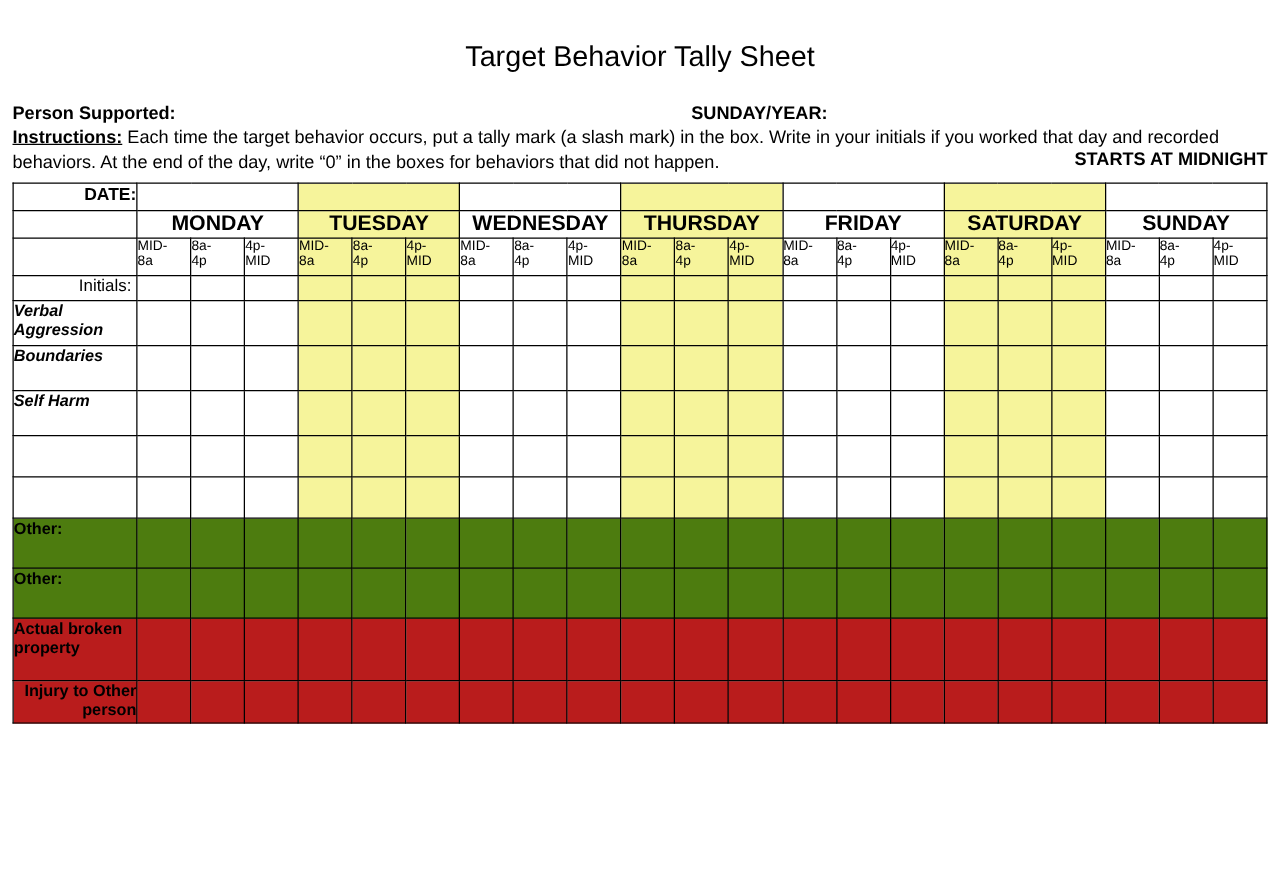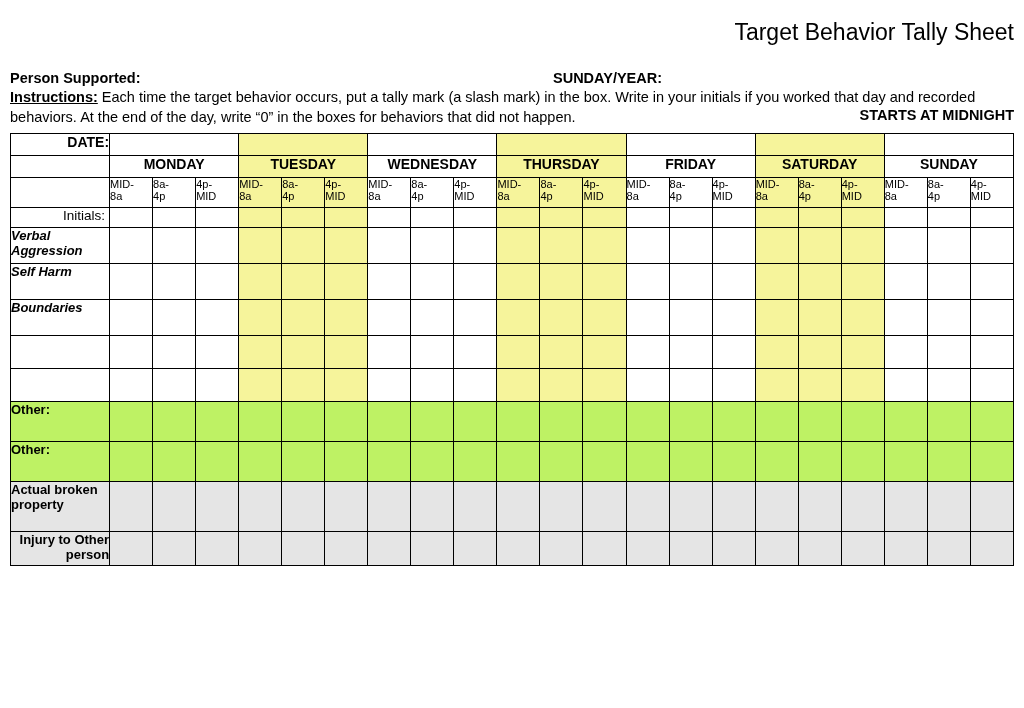--- a/index.html
+++ b/index.html
@@ -6,23 +6,23 @@
   body {
     margin: 0;
     padding: 18px 10px 0 10px;
     font-family: "Century Gothic", "Futura", "Trebuchet MS", Arial, sans-serif;
     font-size: 14.5px;
     color: #000;
     background: #fff;
     width: 1024px;
   }
   .title {
-    text-align: right;
+    text-align: center;
     font-size: 23px;
-    margin: 1px 0 24px 0;
+    margin: 14px 0 24px 0;
     font-weight: normal;
   }
   .meta-line {
     display: flex;
     margin: 0 0 2px 0;
     gap: 23px;
   }
   .meta-line .left { flex: 0 0 520px; font-weight: bold; }
   .meta-line .right { font-weight: bold; }
   .instr { margin: 0 0 2px 0; line-height: 1.35; }
@@ -50,21 +50,21 @@
     text-align: right;
     font-weight: bold;
     padding: 2px 4px 2px 2px;
     font-size: 14px;
     height: 22px;
     border-top: 1px solid #000;
   }
   .hdr-day {
     text-align: center;
     font-weight: bold;
-    font-size: 14px;
+    font-size: 17px;
     padding: 2px 0;
     height: 22px;
   }
   .hdr-shift {
     font-size: 11px;
     line-height: 12px;
     padding: 2px 2px;
     height: 30px;
     font-weight: normal;
     text-align: left;
@@ -80,22 +80,22 @@
   .rowlabel.bold-italic { font-weight: bold; font-style: italic; }
   .rowlabel.right { text-align: right; font-weight: normal; font-size: 13.5px; padding-right: 4px;}
   tr.h-initials td, tr.h-initials th { height: 20px; }
   tr.h-beh td { height: 36px; }
   tr.h-blank td { height: 33px; }
   tr.h-other td { height: 40px; }
   tr.h-green1 td { height: 50px; }
   tr.h-green2 td { height: 34px; text-align: right; }
 
   .yellow { background: #f6f49b; }
-  .orange { background: #bef264; }
-  .green  { background: #e5e5e5; }
+  .orange { background: #4d7c0f; }
+  .green  { background: #b91c1c; }
 
   
   tr.date-row th, tr.date-row td { border-top: 1px solid #000; }
   
   table.sheet { border: 0; }
   
 
 </style>
 </head>
 <body>
@@ -225,45 +225,45 @@
         <td></td>
         <td></td>
         <td class="yellow"></td>
         <td class="yellow"></td>
         <td class="yellow"></td>
         <td></td>
         <td></td>
         <td></td>
       </tr>
       <tr class="h-beh">
+        <td class="rowlabel bold-italic">Boundaries</td>
+        <td></td>
+        <td></td>
+        <td></td>
+        <td class="yellow"></td>
+        <td class="yellow"></td>
+        <td class="yellow"></td>
+        <td></td>
+        <td></td>
+        <td></td>
+        <td class="yellow"></td>
+        <td class="yellow"></td>
+        <td class="yellow"></td>
+        <td></td>
+        <td></td>
+        <td></td>
+        <td class="yellow"></td>
+        <td class="yellow"></td>
+        <td class="yellow"></td>
+        <td></td>
+        <td></td>
+        <td></td>
+      </tr>
+      <tr class="h-beh">
         <td class="rowlabel bold-italic">Self Harm</td>
-        <td></td>
-        <td></td>
-        <td></td>
-        <td class="yellow"></td>
-        <td class="yellow"></td>
-        <td class="yellow"></td>
-        <td></td>
-        <td></td>
-        <td></td>
-        <td class="yellow"></td>
-        <td class="yellow"></td>
-        <td class="yellow"></td>
-        <td></td>
-        <td></td>
-        <td></td>
-        <td class="yellow"></td>
-        <td class="yellow"></td>
-        <td class="yellow"></td>
-        <td></td>
-        <td></td>
-        <td></td>
-      </tr>
-      <tr class="h-beh">
-        <td class="rowlabel bold-italic">Boundaries</td>
         <td></td>
         <td></td>
         <td></td>
         <td class="yellow"></td>
         <td class="yellow"></td>
         <td class="yellow"></td>
         <td></td>
         <td></td>
         <td></td>
         <td class="yellow"></td>

